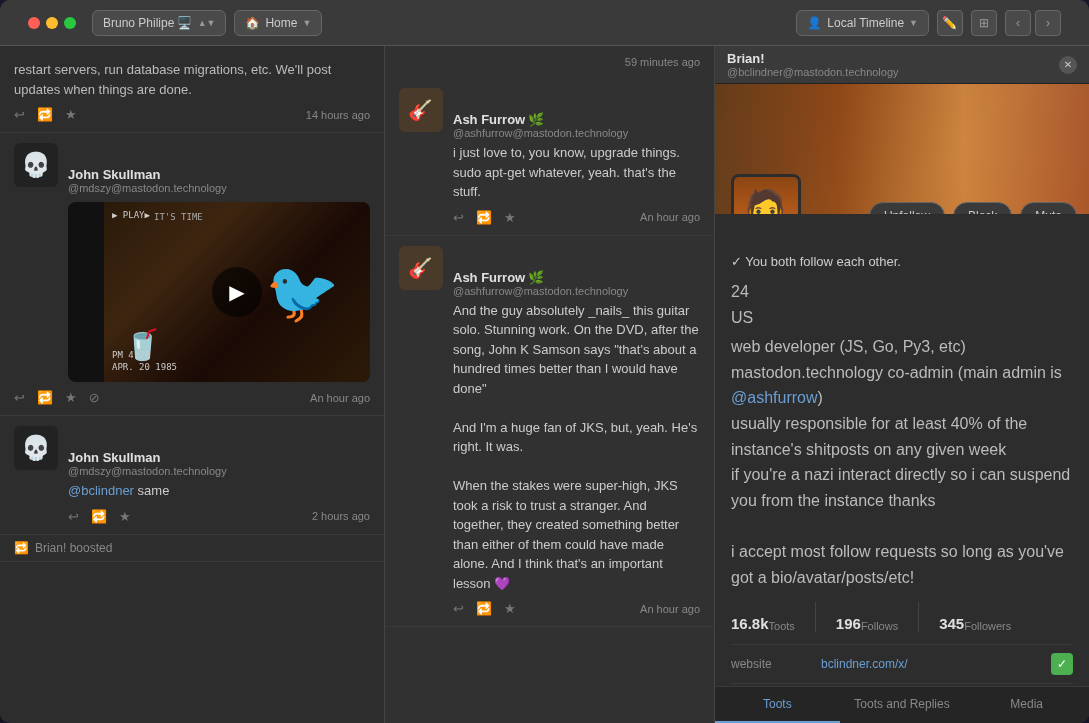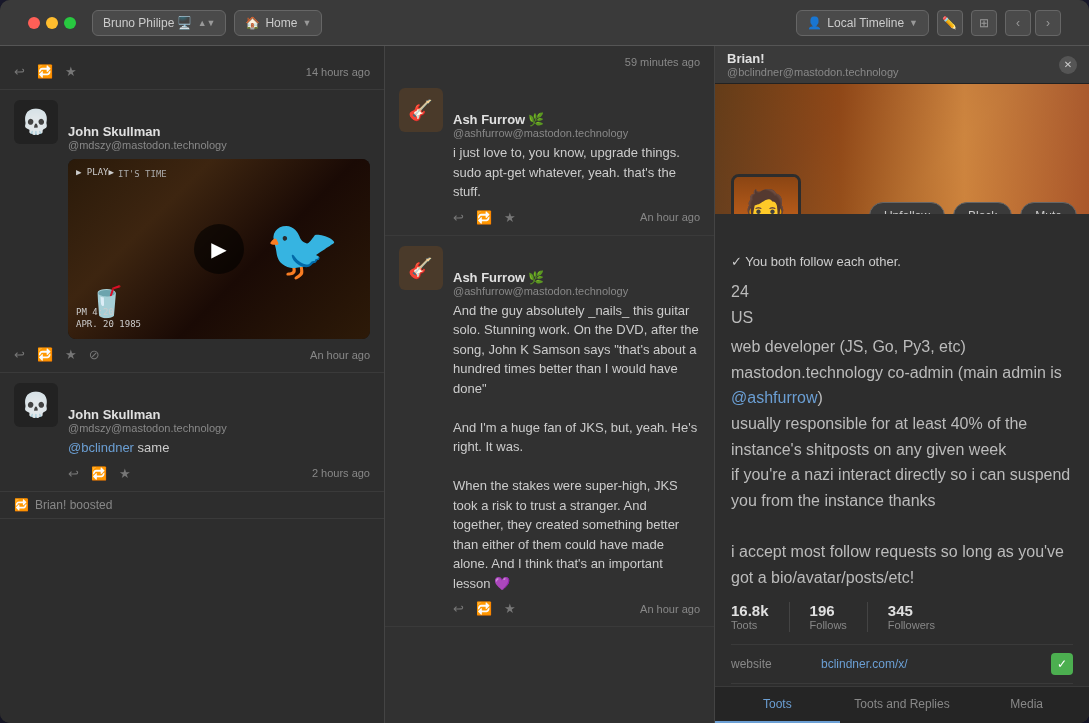--- a/index.html
+++ b/index.html
@@ -236,20 +236,21 @@
     }
 
     .video-bg {
       width: 100%;
       height: 100%;
       background: linear-gradient(135deg, #2a1a0a 0%, #3d2510 30%, #1a0a05 60%, #2d1a08 100%);
       position: relative;
       display: flex;
       align-items: center;
       justify-content: center;
+      margin-left: 36px;
     }
 
     .bird-shape {
       position: absolute;
       right: 30px;
       top: 50%;
       transform: translateY(-50%);
       font-size: 60px;
     }
 
@@ -355,22 +356,22 @@
     }
 
     .profile-stats {
       display: flex;
       gap: 20px;
       margin: 12px 0;
     }
 
     .stat {
       display: flex;
-      flex-direction: column;
-      align-items: flex-start;
+      flex-direction: row;
+      align-items: flex-end;
     }
 
     .stat-num {
       font-weight: bold;
       color: #e0e0e0;
       font-size: 15px;
     }
 
     .stat-label {
       color: #888;
@@ -522,20 +523,21 @@
         <span>›</span>
       </div>
     </div>
   </div>
 
   <div class="main-content">
 
     <div class="left-panel">
 
       <div class="post-item">
+        <div class="post-content" style="padding-left:0; color:#bbb; font-size:13px;">restart servers, run database migrations, etc. We'll post updates when things are done.</div>
         <div class="post-actions" style="padding-left:0;">
           <button class="action-btn">↩</button>
           <button class="action-btn">🔁</button>
           <button class="action-btn">★</button>
           <span style="flex:1"></span>
           <span class="post-time">14 hours ago</span>
         </div>
       </div>
 
       <div class="post-item">

